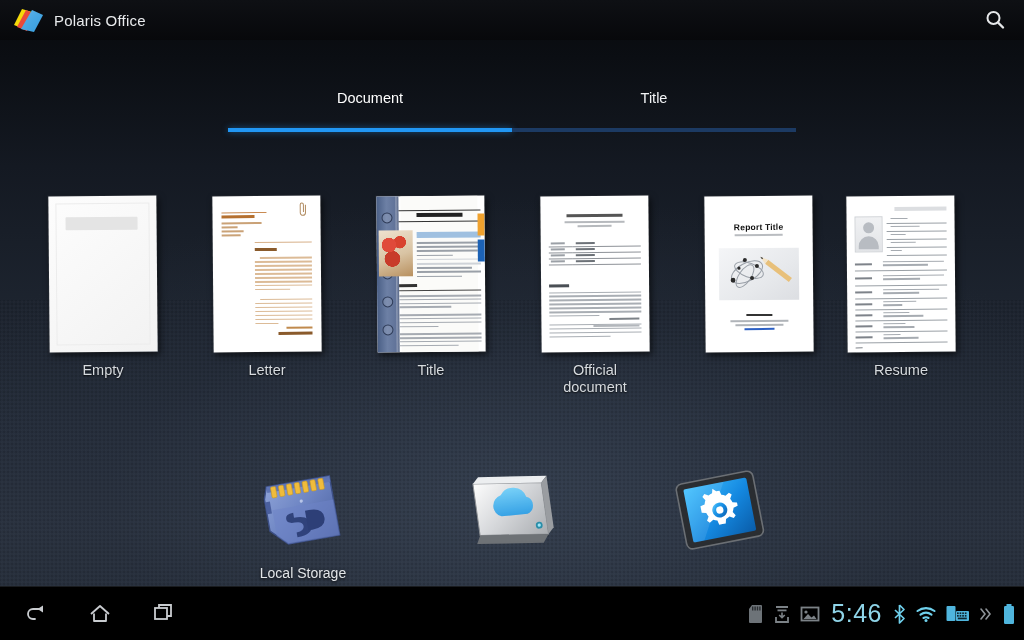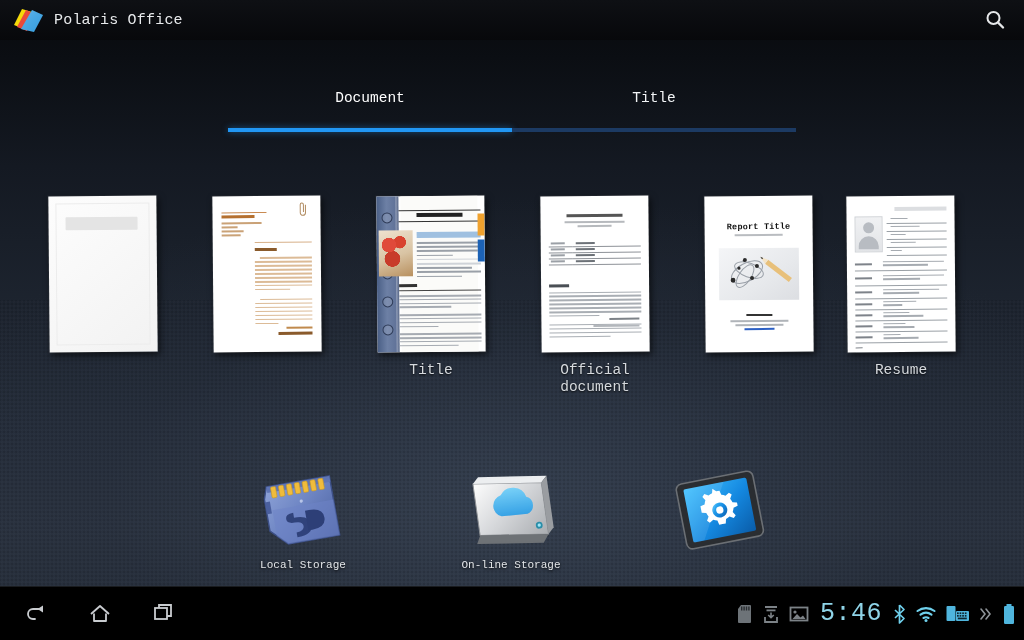--- a/index.html
+++ b/index.html
@@ -10,21 +10,20 @@
     -webkit-font-smoothing: antialiased;
   }
 
   #app {
     position:relative;
     width:1024px; height:640px;
     background:
       radial-gradient(ellipse 900px 420px at 50% 78%, rgba(62,74,92,0.55) 0%, rgba(40,48,62,0.30) 45%, rgba(0,0,0,0) 72%),
       linear-gradient(180deg,#07090c 0%, #0b0e13 9%, #141922 26%, #1d242f 48%, #252d3a 66%, #2a323f 82%, #262e3a 95%, #1d242e 100%);
     overflow:hidden;
-    font-family:Liberation Mono, monospace;
   }
   
   #texture{
     position:absolute; left:0; right:0; top:300px; bottom:40px;
     background-image:
       radial-gradient(rgba(255,255,255,0.030) 0.6px, transparent 0.8px),
       radial-gradient(rgba(0,0,0,0.22) 0.6px, transparent 0.8px);
     background-size:4px 4px, 4px 4px;
     background-position:0 0, 2px 2px;
     pointer-events:none;
@@ -185,21 +184,21 @@
   .p-resume .row{ display:flex; border-bottom:1px solid #9aa0a6; height:9px; align-items:center; }
   .p-resume .row .k{ width:26%; }
   .p-resume .row .k i{ display:block; height:1.6px; width:70%; background:#7e838a; }
   .p-resume .row .v{ flex:1; padding-left:4px; }
   .p-resume .row .v i{ display:block; height:1.5px; background:#a6abb1; margin-bottom:2px; }
 
   
   #shortcuts{ position:absolute; left:0; top:465px; width:1024px; height:120px; z-index:20; }
   .sc{ position:absolute; top:0; width:200px; text-align:center; cursor:pointer; }
   .sc .ico{ height:92px; display:flex; align-items:center; justify-content:center; }
-  .sc .lbl{ color:#e2e5e8; font-size:11px; text-shadow:0 1px 3px rgba(0,0,0,.9); margin-top:2px; }
+  .sc .lbl{ color:#e2e5e8; font-size:14px; text-shadow:0 1px 3px rgba(0,0,0,.9); margin-top:8px; }
 
   
   #sysbar{
     position:absolute; left:0; bottom:0; width:1024px; height:54px;
     background:#000; display:flex; align-items:center; z-index:50;
     border-top:1px solid #1a1c1f;
   }
   #navkeys{ display:flex; align-items:center; gap:36px; margin-left:22px; }
   .navkey{ width:28px; height:28px; display:flex; align-items:center; justify-content:center; cursor:pointer; }
   #statusarea{ position:absolute; right:8px; display:flex; align-items:center; gap:9px; }
@@ -249,20 +248,21 @@
 
   <div id="templates">
 
     <div class="tpl" style="left:18px">
       <div class="thumbwrap">
         <div class="page p-empty">
           <div class="inner"></div>
           <div class="bar"></div>
         </div>
       </div>
+      <div class="tpl-label">Empty</div>
     </div>
 
     <div class="tpl" style="left:182px">
       <div class="thumbwrap">
         <div class="page p-letter">
           <div class="lhdr"></div>
           <div class="lco"></div>
           <div class="ladr">
             <i style="width:40px"></i>
               <i style="width:16px"></i>
@@ -294,20 +294,21 @@
               <i style="width:100%"></i>
               <i style="width:100%"></i>
               <i style="width:40%"></i>
           </div>
           <div class="sig">
             <i style="width:26px"></i>
               <i style="width:34px;height:2.6px;background:#8a5a2b"></i>
           </div>
         </div>
       </div>
+      <div class="tpl-label">Letter</div>
     </div>
 
     <div class="tpl" style="left:346px">
       <div class="thumbwrap">
         <div class="page p-manual">
           <div class="spine"></div>
           <div class="ring" style="top:16px"></div>
           <div class="ring" style="top:44px"></div>
           <div class="ring" style="top:72px"></div>
           <div class="ring" style="top:100px"></div>
@@ -632,21 +633,20 @@
             <path d="M98,22 L104,16 L104,68 L98,74 Z" fill="#9a9da1"></path>
             <g transform="translate(40,24)">
               <path d="M14,26 a11,11 0 0 1 2,-21 a14,14 0 0 1 25,5 a9,9 0 0 1 -1,17 z" fill="url(#cldg)"></path>
               <path d="M14,26 a11,11 0 0 1 2,-21 a14,14 0 0 1 25,5 a9,9 0 0 1 -1,17 z" fill="#ffffff" opacity="0.16"></path>
             </g>
             <circle cx="90" cy="64" r="3.4" fill="#2a8da8"></circle>
             <circle cx="90" cy="64" r="1.6" fill="#9fe6f7"></circle>
           </g>
         </svg>
       </div>
-      <div class="lbl">On-line Storage</div>
     </div>
 
     <div class="sc" style="left:620px">
       <div class="ico">
         <svg width="122" height="92" viewBox="0 0 122 92">
           <defs>
             <linearGradient id="scrg" x1="0" y1="0" x2="1" y2="1">
               <stop offset="0%" stop-color="#3fc0ff"></stop>
                 <stop offset="55%" stop-color="#1488e0"></stop>
               <stop offset="100%" stop-color="#0a5ca8"></stop>

